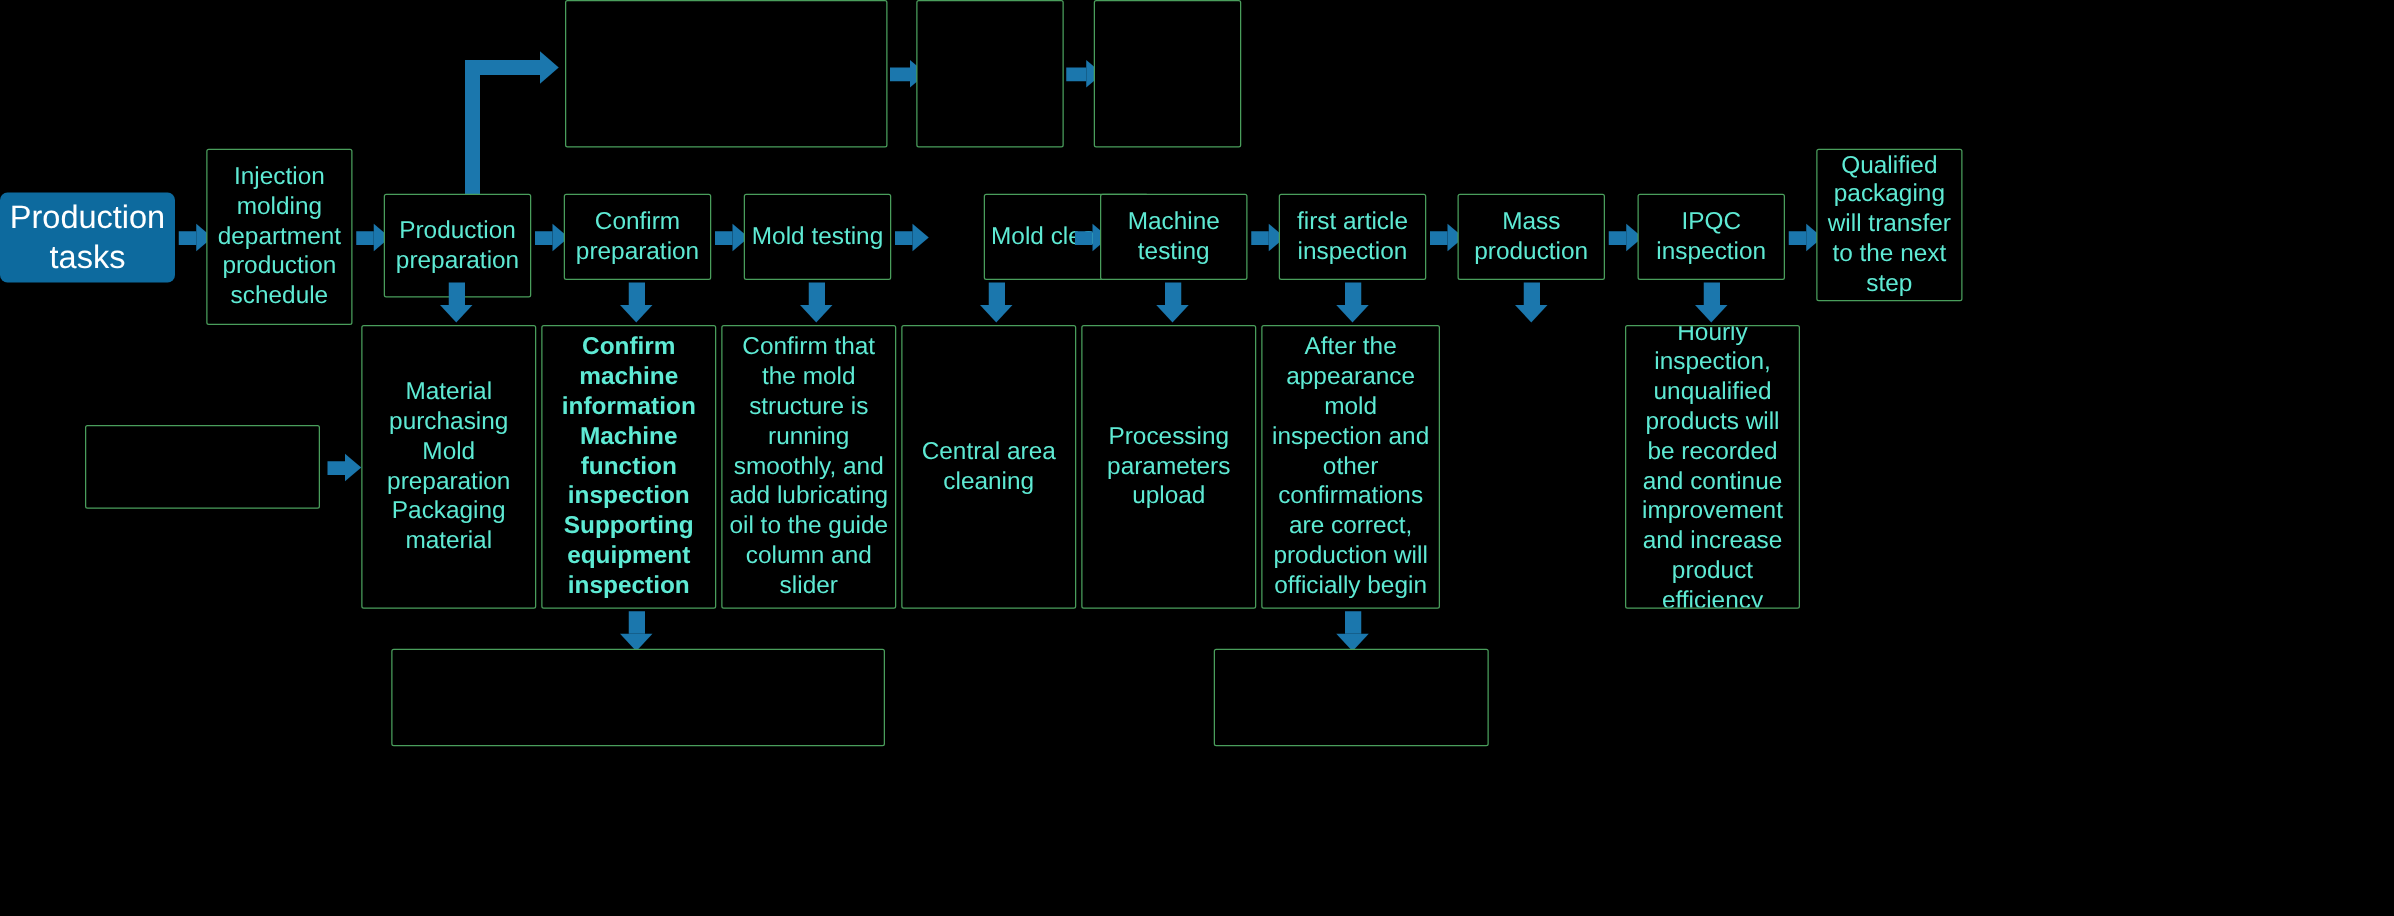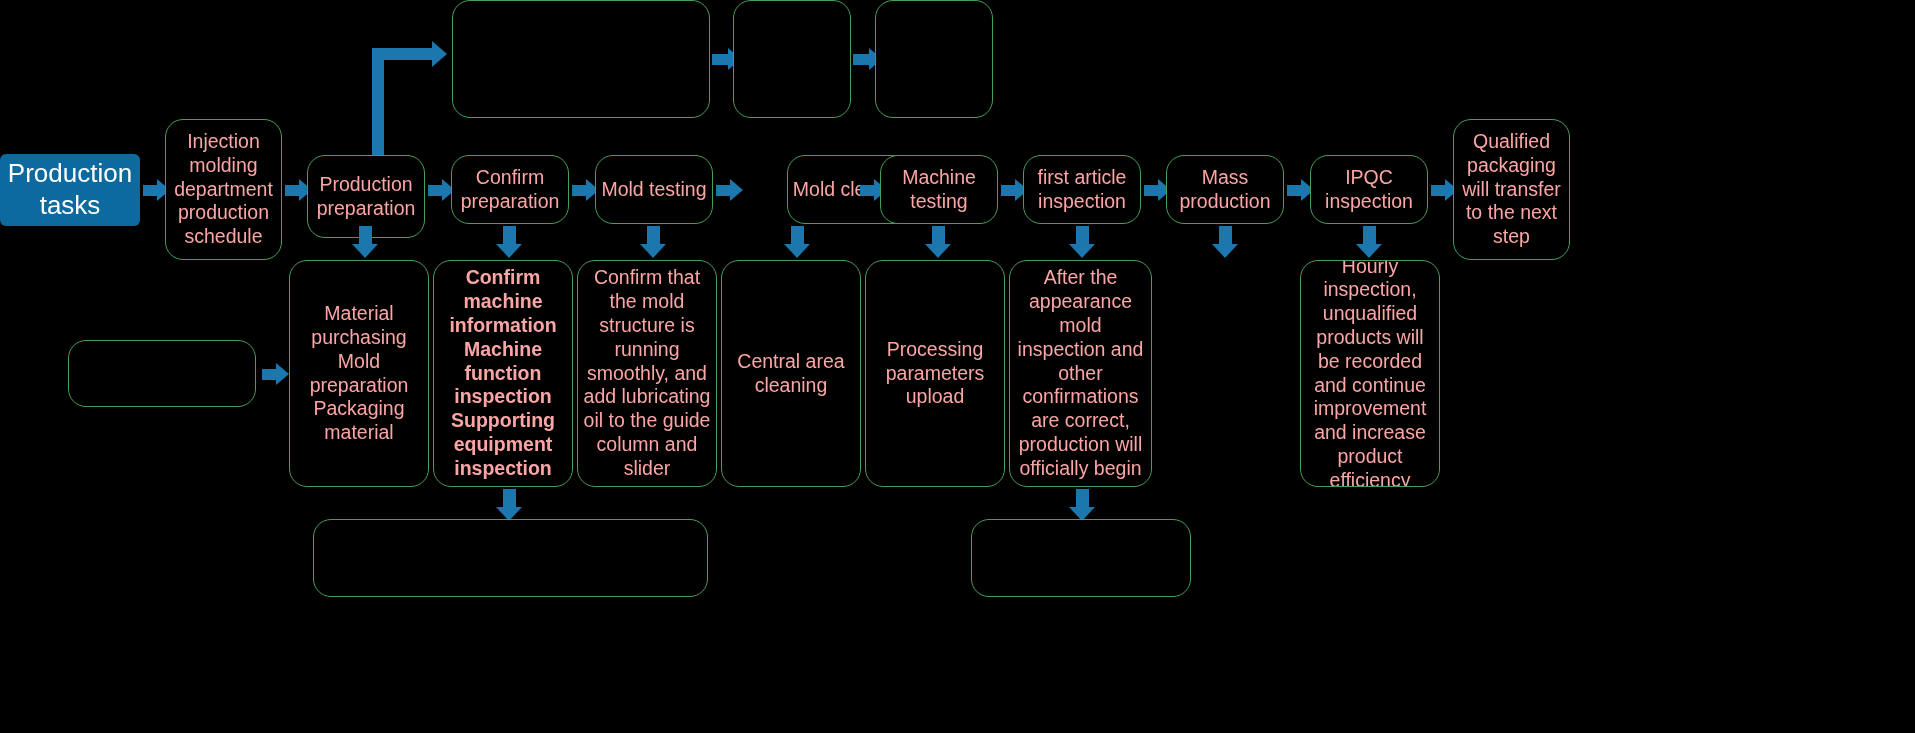--- a/index.html
+++ b/index.html
@@ -16,23 +16,23 @@
   #canvas {
     position: relative;
     width: 1915px;
     height: 733px;
     background: #000000;
   }
   .node {
     position: absolute;
     box-sizing: border-box;
     border: 1.6px solid #4a9e5c;
-    border-radius: 18px;
+    border-radius: 2px;
     background: #000000;
-    color: #fca5a5;
+    color: #5eead4;
     display: flex;
     align-items: center;
     justify-content: center;
     text-align: center;
     line-height: 1.22;
     overflow: hidden;
     padding: 2px 4px;
   }
   .node.filled {
     background: #0d6a9e;
@@ -230,21 +230,21 @@
 
   <div class="node stage" style="left:1310px; top:155px; width:118px; height:69px;">
     <span class="label">IPQC inspection</span>
   </div>
 
   <div class="arrow-r" style="left:1431px; top:179px;">
     <div class="shaft" style="width:14px;"></div>
       <div class="head"></div>
   </div>
 
-  <div class="node stage" style="left:1453px; top:119px; width:117px; height:141px;">
+  <div class="node stage" style="left:1453px; top:119px; width:117px; height:122px;">
     <span class="label">Qualified packaging will transfer to the next step</span>
   </div>
 
   <div class="node empty" style="left:68px; top:340px; width:188px; height:67px;">
     <span class="label"></span>
   </div>
 
   <div class="arrow-r" style="left:262px; top:363px;">
     <div class="shaft" style="width:14px;"></div>
       <div class="head"></div>

